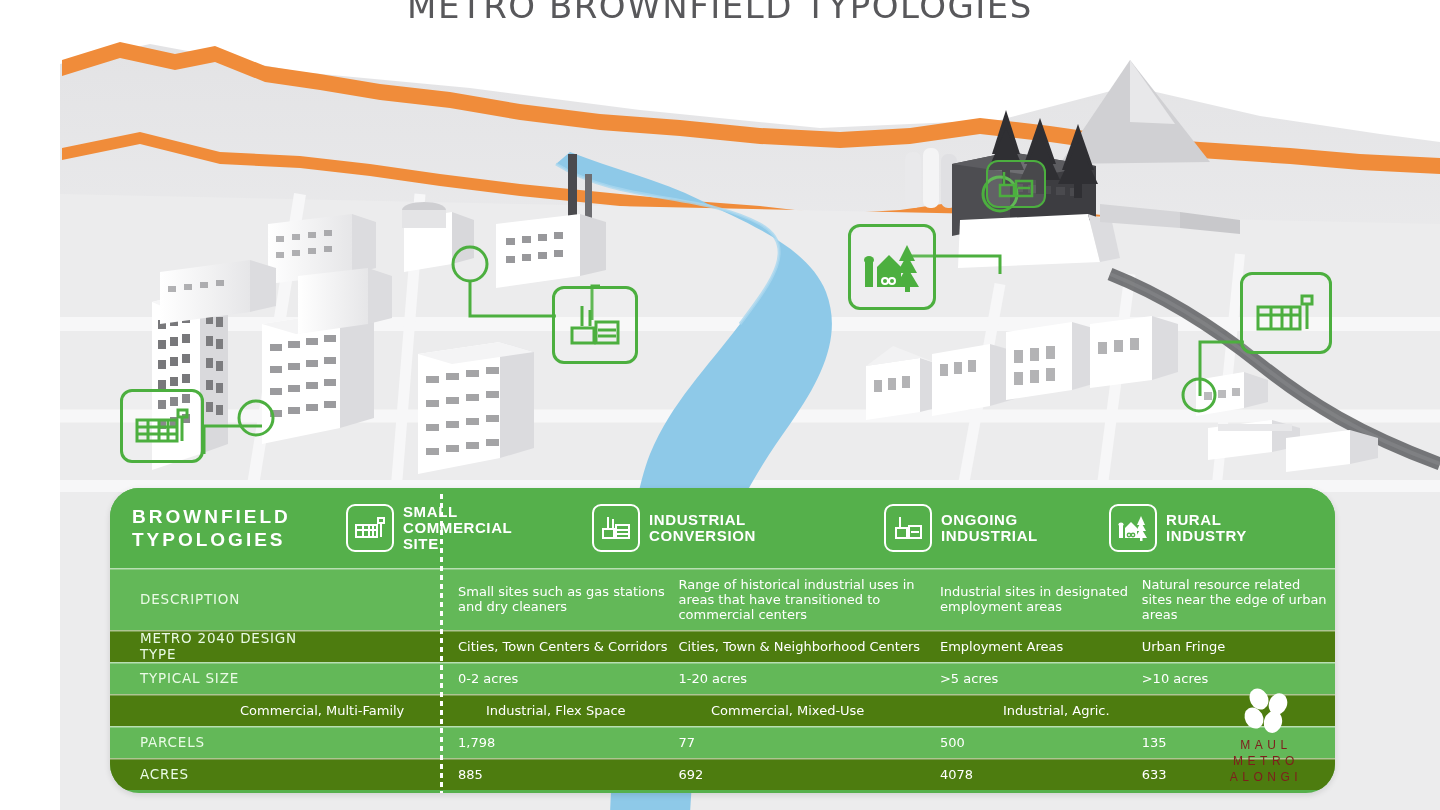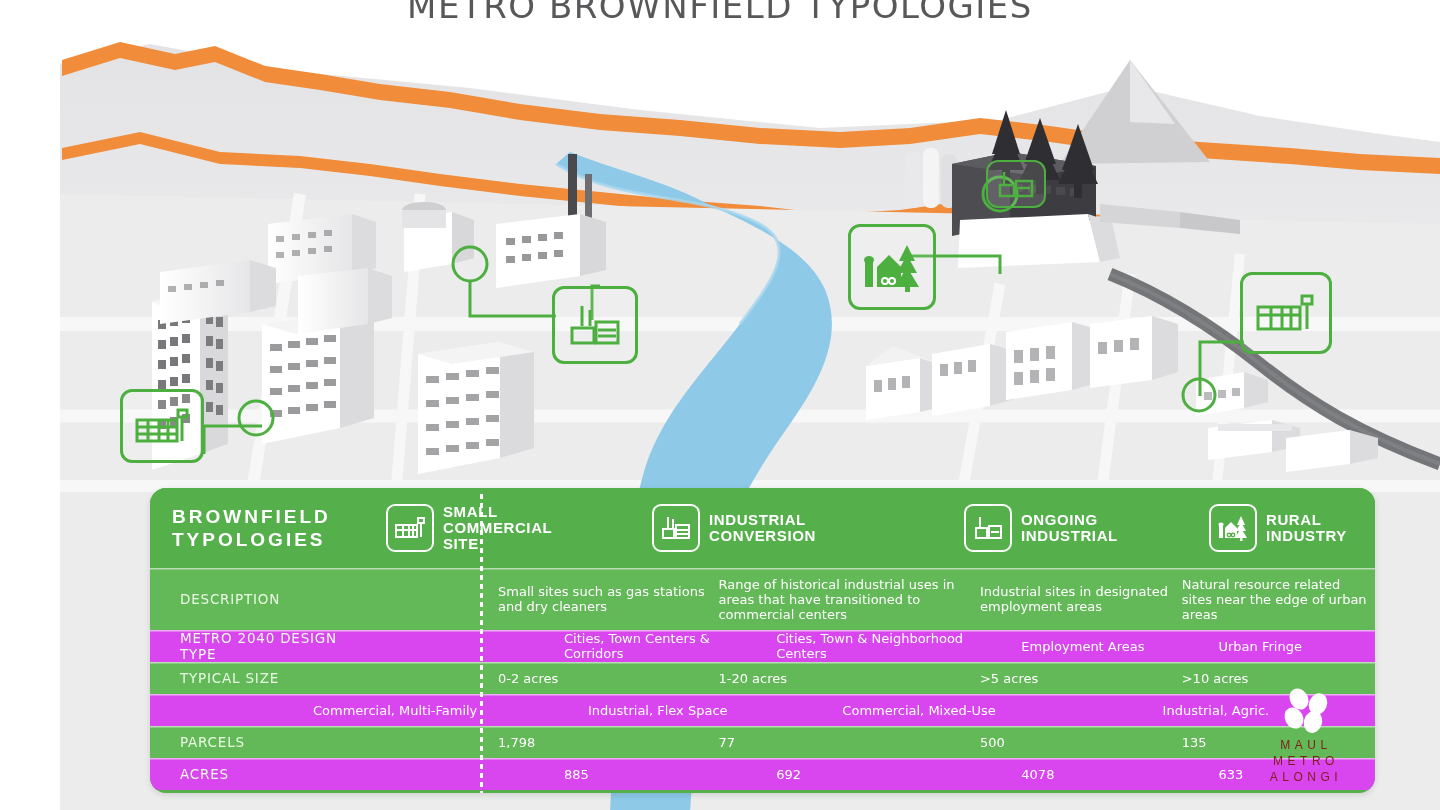--- a/index.html
+++ b/index.html
@@ -29,60 +29,59 @@
   .callout{position:absolute;}
   .callout .box{
     border:3px solid #4caf3f;border-radius:12px;
     background:rgba(255,255,255,0.12);
     display:flex;align-items:center;justify-content:center;
   }
 
   
   .panel{
     position:absolute;left:110px;top:488px;width:1225px;height:305px;
-    background:#55b04b;border-radius:16px;overflow:hidden;
+    background:#55b04b;border-radius:29px;overflow:hidden;
     box-shadow:0 2px 6px rgba(0,0,0,0.12);
-    margin-left:40px;
   }
   .panel-head{
     height:80px;display:flex;align-items:center;
     background:#55b04b;position:relative;
   }
   .brand{
     width:218px;flex:0 0 218px;padding-left:22px;box-sizing:border-box;
     color:#ffffff;font-weight:bold;font-size:19px;letter-spacing:3px;
     line-height:23px;
   }
   .dotted-sep{
     position:absolute;left:330px;top:6px;bottom:0;width:3px;
     background-image:linear-gradient(#ffffff 55%, rgba(255,255,255,0) 0%);
     background-size:3px 9px;background-repeat:repeat-y;
     z-index:5;
   }
-  .head-cols{flex:1;display:flex;align-items:center;gap:20px;}
+  .head-cols{flex:1;display:flex;align-items:center;}
   .head-col{display:flex;align-items:center;gap:9px;box-sizing:border-box;}
   .hc1{width:260px;padding-left:18px;}
   .hc2{width:292px;padding-left:4px;}
   .hc3{width:225px;padding-left:4px;}
   .hc4{width:220px;padding-left:4px;}
   .ico{
     width:44px;height:44px;flex:0 0 44px;
     border:2.5px solid #ffffff;border-radius:9px;
     display:flex;align-items:center;justify-content:center;
   }
   .ico svg{display:block;}
   .htxt{
     color:#ffffff;font-weight:bold;font-size:15px;line-height:16px;
     letter-spacing:0.6px;text-transform:uppercase;
   }
 
   
   .row{display:flex;align-items:stretch;position:relative;color:#ffffff;}
   .row.alt{background:#63b858;}
-  .row.plain{background:#d946ef;gap:33px;}
+  .row.plain{background:#4d7c0f;}
   .rowline{box-shadow:inset 0 1.5px 0 rgba(255,255,255,0.55);}
   .rlabel{
     width:218px;flex:0 0 218px;padding-left:30px;box-sizing:border-box;
     display:flex;align-items:center;
     font-size:13.5px;letter-spacing:0.8px;color:#eafbe6;
     font-family:"DejaVu Sans", sans-serif;
   }
   .gap{width:112px;flex:0 0 112px;}
   .cell{box-sizing:border-box;display:flex;align-items:center;
         font-size:13px;line-height:15px;color:#ffffff;

